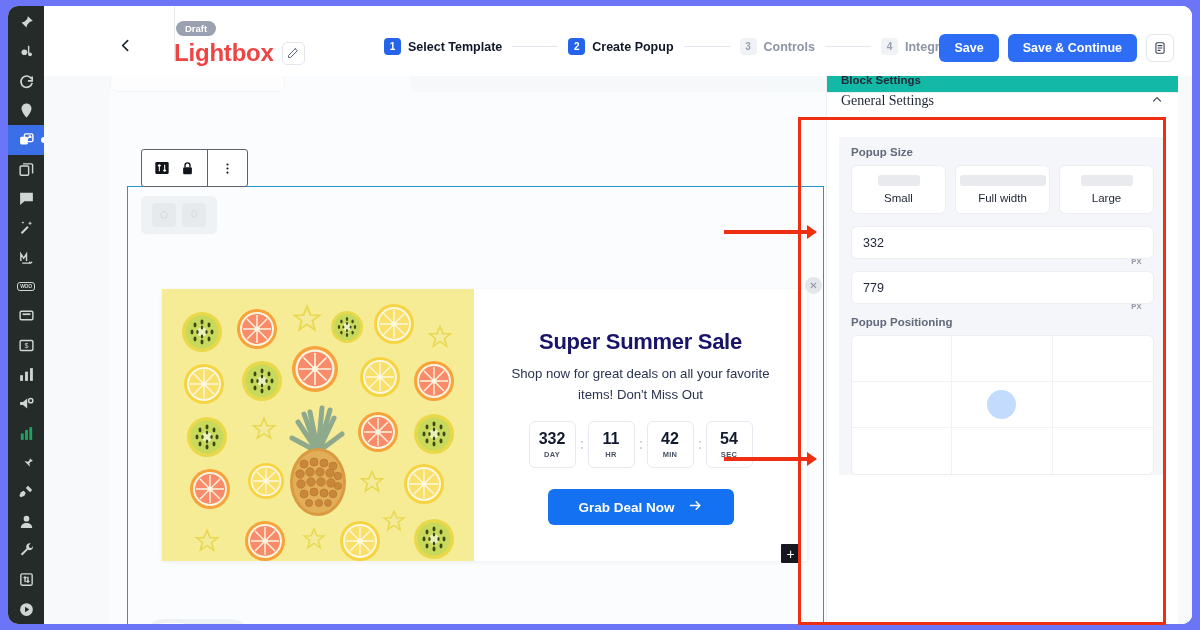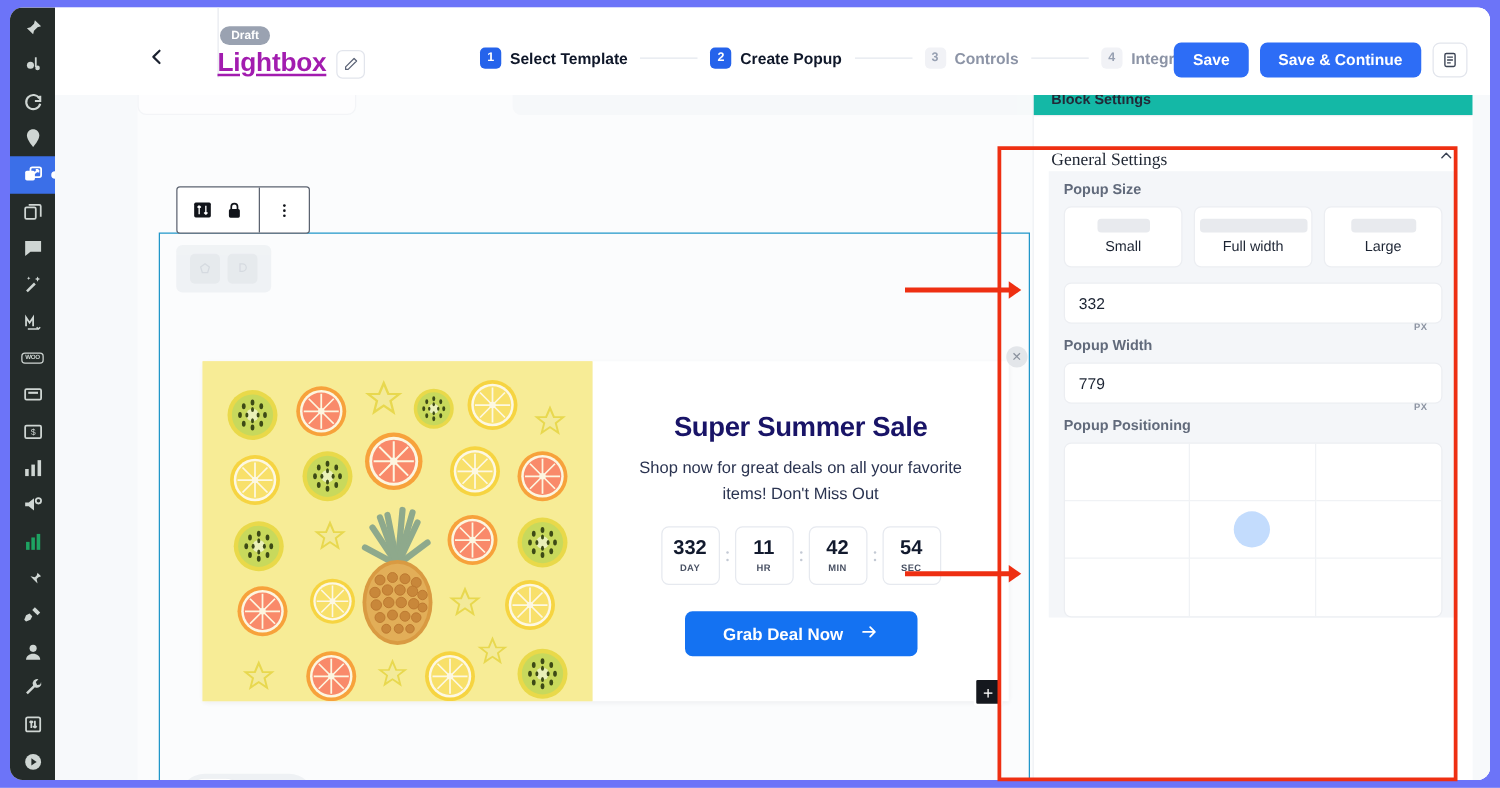--- a/index.html
+++ b/index.html
@@ -55,21 +55,21 @@
     position:absolute; left:66px; top:24px; width:30px; height:30px;
     display:flex; align-items:center; justify-content:center; color:#1c2230;
   }
   .hdr-divider{ position:absolute; left:130px; top:0; width:1px; height:56px; background:#e8eaef; }
   .hdr-title-wrap{ position:absolute; left:130px; top:12px; }
   .draft-badge{
     display:inline-block; background:#9aa2b1; color:#ffffff; font-size:9.5px;
     font-weight:600; border-radius:9px; padding:2px 9px; margin-left:2px;
   }
   .title-row{ display:flex; align-items:center; gap:8px; margin-top:3px; }
-  .page-title{ font-size:21px; font-weight:700; color:#a21caf; letter-spacing:-0.2px;text-decoration:underline; }
+  .page-title{ font-size:24px; font-weight:700; color:#ef4444; letter-spacing:-0.2px; }
   .edit-btn{
     width:23px; height:23px; border:1px solid #e2e5ec; border-radius:5px;
     background:#fff; display:flex; align-items:center; justify-content:center; color:#5b6376;
   }
 
   
   .steps{
     position:absolute; left:340px; top:32px;
     display:flex; align-items:center; gap:0px;
   }
@@ -204,21 +204,21 @@
     padding:0 14px; font-size:11.5px; font-weight:600; color:#222a38;
   }
   .style-row{
     height:26px; background:#fafbfc; display:flex; align-items:center; gap:9px;
     padding:0 14px; opacity:.45; overflow:hidden;
   }
   .style-row .sr-ico{ width:13px; height:10px; background:#1b2130; border-radius:1px; flex:0 0 13px;}
   .style-row .sr-txt{ font-size:12.5px; font-weight:600; color:#1b2130; }
   .panel-sep{ height:1px; background:#ebedf1; }
   .gen-head{
-    height:44px; display:flex; align-items:flex-end; justify-content:space-between;
+    height:44px; display:flex; align-items:flex-start; justify-content:space-between;
     padding:0 14px;
   }
   .gen-title{ font-size:14px; color:#1e2532; font-family:"Liberation Serif", serif; }
   .gen-chev{ color:#3a4253; }
 
   .settings-body{ background:#f4f6f9; margin:0 12px; padding:9px 12px 0; }
   .field-label{ font-size:11.5px; color:#616a7b; font-weight:600; margin-bottom:7px; }
   .size-opts{ display:flex; gap:9px; margin-bottom:12px; }
   .size-opt{
     flex:1; height:49px; background:#ffffff; border:1px solid #eceef2; border-radius:6px;
@@ -709,21 +709,20 @@
               <span class="size-bar" style="width:52px;"></span>
               <span class="size-name">Large</span>
             </div>
           </div>
 
           <div class="txtfield">
             <span class="val">332</span>
             <span class="unit">PX</span>
           </div>
 
-          <div class="field-label">Popup Width</div>
           <div class="txtfield">
             <span class="val">779</span>
             <span class="unit">PX</span>
           </div>
 
           <div class="field-label">Popup Positioning</div>
           <div class="posgrid">
             <div class="poscell"></div>
             <div class="poscell"></div>
             <div class="poscell"></div>

